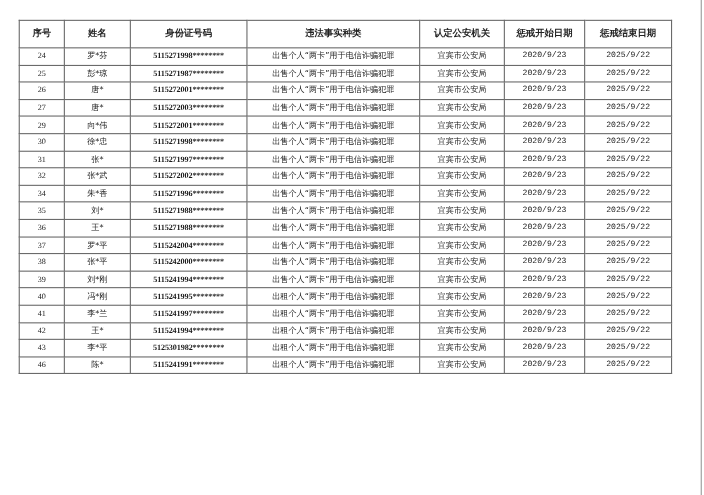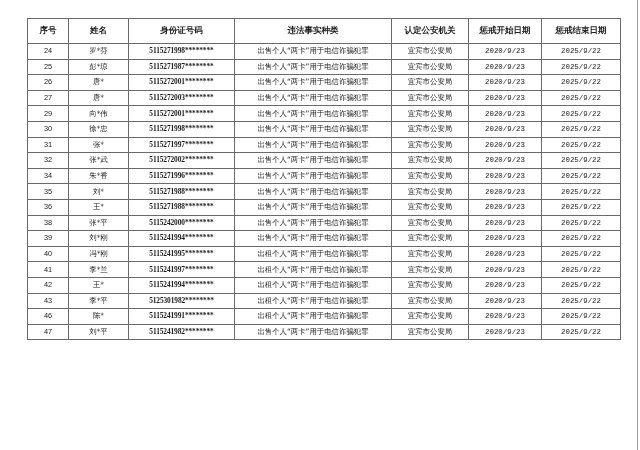--- a/index.html
+++ b/index.html
@@ -18,21 +18,21 @@
     .page-edge {
       position: absolute;
       top: 0;
       right: 2px;
       width: 1px;
       height: 450px;
       background: #9a9a9a;
     }
     table.roster {
       position: absolute;
-      left: 27px;
+      left: 17px;
       top: 18px;
       width: 593px;
       border-collapse: collapse;
       table-layout: fixed;
       border: 1.5px solid #555;
     }
     table.roster th,
     table.roster td {
       border: 1px solid #6a6a6a;
       text-align: center;
@@ -50,21 +50,21 @@
     table.roster td {
       height: 14.6px;
       font-size: 7.4px;
       line-height: 14px;
     }
     td.cjk {
       font-family: "DejaVu Sans", "Liberation Sans", sans-serif;
       font-size: 7.6px;
     }
     td.num {
-      font-family: Liberation Sans, sans-serif;
+      font-family: Liberation Serif, serif;
       font-size: 8px;
     }
     td.id {
       font-family: "Liberation Serif", "DejaVu Serif", serif;
       font-size: 7.6px;
       letter-spacing: -0.1px;
       font-weight: bold;
     }
     td.date {
       font-family: Liberation Mono, monospace;
@@ -191,20 +191,29 @@
     <tr>
       <td class="num">36</td>
       <td class="cjk">王*</td>
       <td class="id">5115271988********</td>
       <td class="cjk">出售个人“两卡”用于电信诈骗犯罪</td>
       <td class="cjk">宜宾市公安局</td>
       <td class="date">2020/9/23</td>
       <td class="date">2025/9/22</td>
     </tr>
     <tr>
+      <td class="num">37</td>
+      <td class="cjk">罗*平</td>
+      <td class="id">5115242004********</td>
+      <td class="cjk">出售个人“两卡”用于电信诈骗犯罪</td>
+      <td class="cjk">宜宾市公安局</td>
+      <td class="date">2020/9/23</td>
+      <td class="date">2025/9/22</td>
+    </tr>
+    <tr>
       <td class="num">38</td>
       <td class="cjk">张*平</td>
       <td class="id">5115242000********</td>
       <td class="cjk">出售个人“两卡”用于电信诈骗犯罪</td>
       <td class="cjk">宜宾市公安局</td>
       <td class="date">2020/9/23</td>
       <td class="date">2025/9/22</td>
     </tr>
     <tr>
       <td class="num">39</td>
@@ -249,27 +258,18 @@
       <td class="cjk">出租个人“两卡”用于电信诈骗犯罪</td>
       <td class="cjk">宜宾市公安局</td>
       <td class="date">2020/9/23</td>
       <td class="date">2025/9/22</td>
     </tr>
     <tr>
       <td class="num">46</td>
       <td class="cjk">陈*</td>
       <td class="id">5115241991********</td>
       <td class="cjk">出租个人“两卡”用于电信诈骗犯罪</td>
-      <td class="cjk">宜宾市公安局</td>
-      <td class="date">2020/9/23</td>
-      <td class="date">2025/9/22</td>
-    </tr>
-    <tr>
-      <td class="num">47</td>
-      <td class="cjk">刘*平</td>
-      <td class="id">5115241982********</td>
-      <td class="cjk">出售个人“两卡”用于电信诈骗犯罪</td>
       <td class="cjk">宜宾市公安局</td>
       <td class="date">2020/9/23</td>
       <td class="date">2025/9/22</td>
     </tr>
   </tbody>
 </table>
 
 </body></html>

